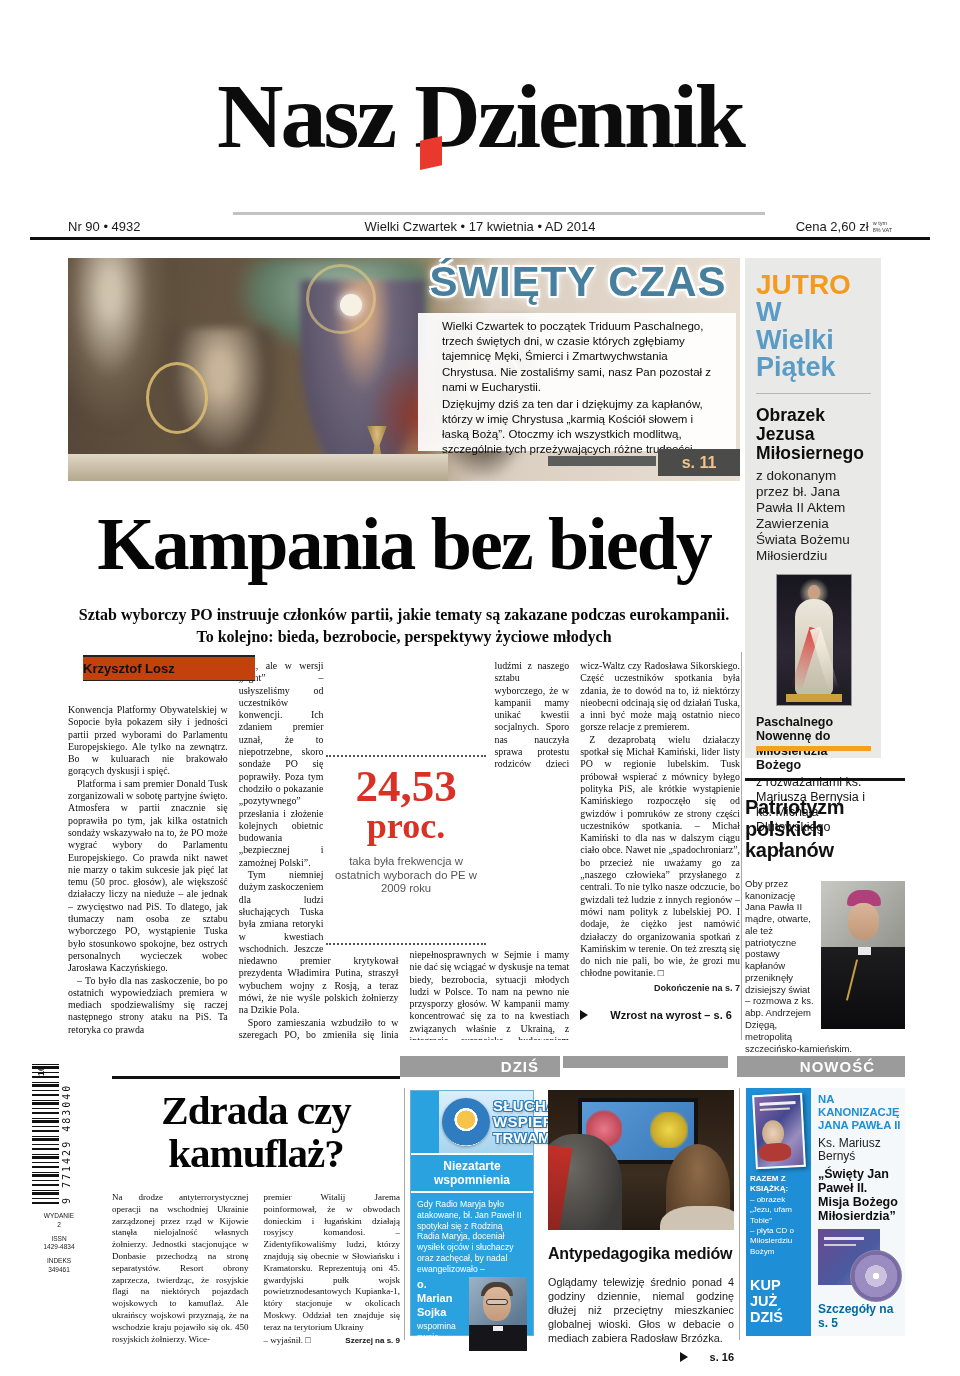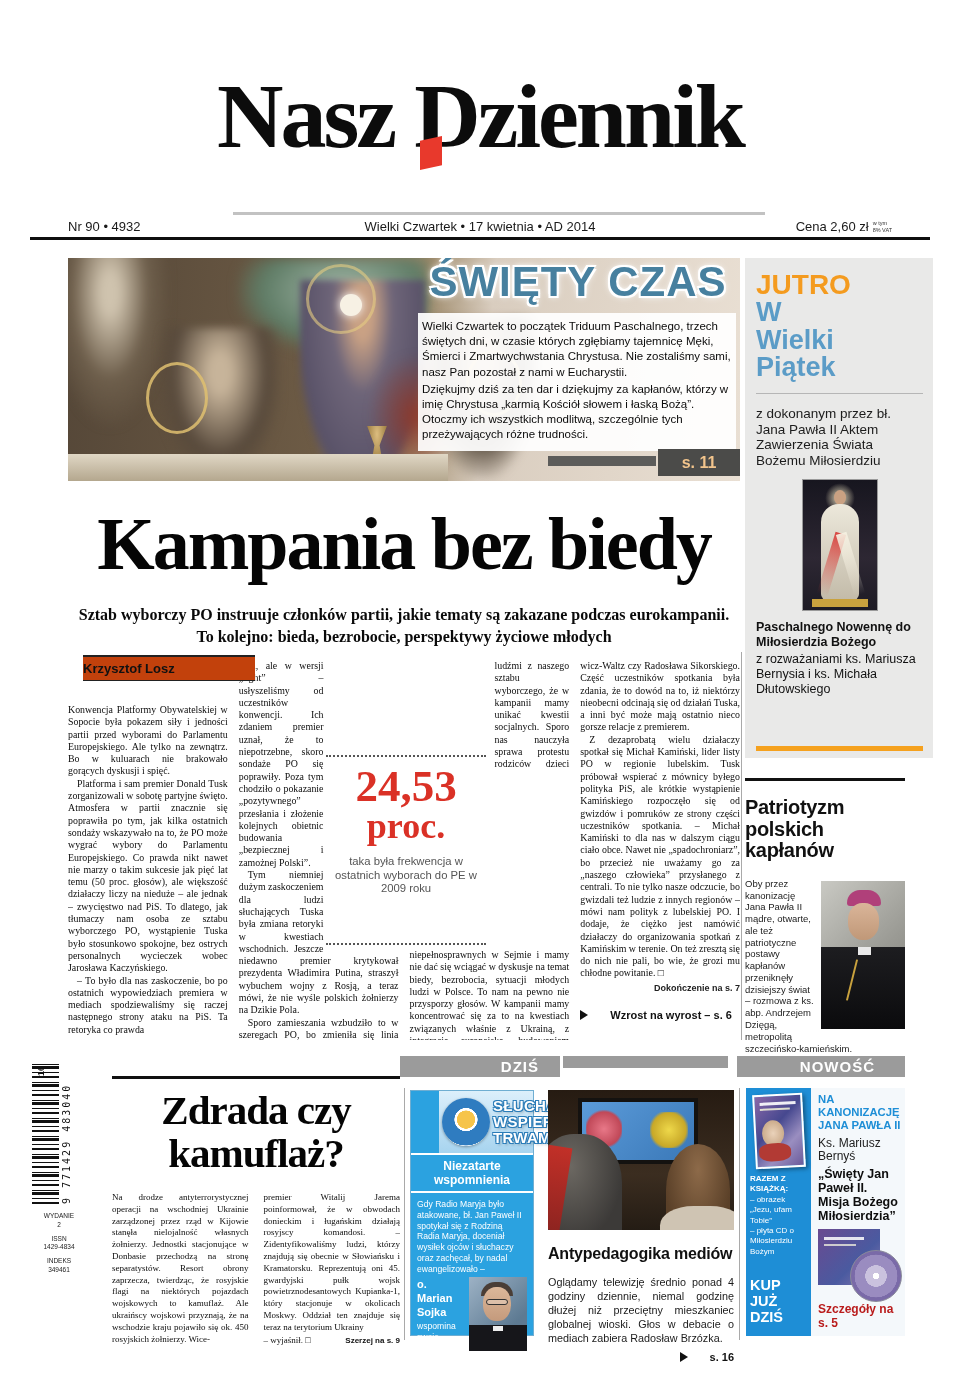--- a/index.html
+++ b/index.html
@@ -52,29 +52,29 @@
   .halo3{left:238px;top:6px;width:70px;height:70px;border-color:rgba(230,205,130,.6);}
   .host{left:272px;top:36px;width:22px;height:22px;border-radius:50%;background:#f7f1e4;box-shadow:0 0 10px #fff;}
   .chalice{left:296px;top:168px;width:26px;height:46px;
     background:radial-gradient(ellipse at 50% 18%,#dcbd7f,#8a6a30 72%);
     clip-path:polygon(12% 0,88% 0,60% 42%,78% 100%,22% 100%,40% 42%);}
   .feat-table{left:0;top:196px;width:380px;height:27px;background:linear-gradient(#e0d7c5,#b4a78e);}
   .feat-title{position:absolute;left:348px;top:2px;width:324px;text-align:center;
     font-weight:bold;font-size:42px;letter-spacing:1px;color:#47809f;line-height:1.05;
     text-shadow:0 0 5px #fff,0 0 9px #fff,2px 2px 0 #fff,-2px -2px 0 #fff,2px -2px 0 #fff,-2px 2px 0 #fff;}
   .feat-box{position:absolute;left:350px;top:55px;width:318px;height:138px;
-    background:rgba(255,255,255,.93);padding:6px 4px;font-size:11.5px;line-height:1.32;color:#0a0a0a;}
+    background:rgba(255,255,255,.93);padding:6px 24px;font-size:11.5px;line-height:1.32;color:#0a0a0a;}
   .feat-box p{margin:0;}
   .feat-box p + p{margin-top:2px;}
   .feat-strip{position:absolute;right:84px;bottom:15px;width:108px;height:10px;background:#5c5c5a;}
   .feat-page{position:absolute;right:0;bottom:5px;width:82px;height:27px;background:#4b4b49;
     color:#f2c48c;font-weight:bold;font-size:16px;display:flex;align-items:center;justify-content:center;}
 
   
-  .side-gray{position:absolute;left:745px;top:258px;width:188px;height:500px;background:#e9e9e8;
+  .side-gray{position:absolute;left:745px;top:258px;width:136px;height:500px;background:#e9e9e8;
     padding:13px 10px 0 11px;}
   .jutro{color:#f49b1f;font-size:28px;font-weight:bold;line-height:1.0;}
   .jutro2{color:#5b9cc7;font-size:27px;font-weight:bold;line-height:1.02;width:110px;}
   .side-div{height:1px;background:#b6b6b6;margin:11px 0 12px;}
   .holycard-t{font-size:17.5px;font-weight:bold;line-height:1.1;color:#0d0d0d;width:120px;}
   .holycard-x{font-size:13.5px;line-height:1.18;color:#1c1c1c;margin-top:5px;}
   .mercy{width:76px;height:132px;margin:10px auto 9px;position:relative;
     background:linear-gradient(180deg,#17161f,#2d2733 60%,#1d1b24);border:1px solid #9a9a9a;}
   .mercy div{position:absolute;}
   .mercy-halo{left:50%;top:3px;transform:translateX(-50%);width:30px;height:30px;border-radius:50%;
@@ -226,21 +226,21 @@
   .kanon{color:#1e8ed6;font-weight:bold;font-size:11.3px;line-height:1.15;}
   .now-author{font-size:12px;color:#222;margin-top:5px;line-height:1.12;width:70px;}
   .now-book-t{font-size:12.5px;font-weight:bold;color:#0d0d0d;margin-top:3px;line-height:1.12;}
   .cd{width:84px;height:76px;position:relative;margin-top:6px;}
   .cd div{position:absolute;}
   .cd-case{left:0;top:0;width:62px;height:56px;background:linear-gradient(135deg,#6a4a90,#4a5aa0 60%,#8a7ab0);}
   .cd-case-l1{left:6px;top:8px;width:40px;height:3px;background:rgba(255,255,255,.85);}
   .cd-case-l2{left:6px;top:15px;width:32px;height:2px;background:rgba(255,255,230,.7);}
   .cd-disc{right:0;bottom:0;width:52px;height:52px;border-radius:50%;border:1px solid #8a8a9a;
     background:radial-gradient(circle,#fff 0 9%,#cac2de 10% 30%,#9a8cc0 31% 60%,#7a6aa8 61% 85%,#b2aace 86%);}
-  .now-details{color:#b91c1c;font-weight:bold;font-size:12px;margin-top:auto;}
+  .now-details{color:#0369a1;font-weight:bold;font-size:12px;margin-top:auto;}
 </style>
 </head>
 <body>
 
 <div id="page" data-name="newspaper-front-page">
 
   <div class="mast-title" data-name="masthead-title">Nasz Dziennik</div>
   <div class="mast-flag" data-name="masthead-red-flag-icon"></div>
   <div class="ribbon-under" data-name="ribbon-underline"></div>
   <div class="dateline" data-name="dateline">
@@ -275,20 +275,21 @@
       <p data-name="feature-paragraph">Dziękujmy dziś za ten dar i dziękujmy za kapłanów, którzy w imię Chrystusa „karmią Kościół słowem i łaską Bożą”. Otoczmy ich wszystkich modlitwą, szczególnie tych przeżywających różne trudności.</p>
     </div>
     <div class="feat-strip" data-name="page-box-strip"></div>
     <div class="feat-page" data-name="feature-page-ref">s. 11</div>
   </div>
 
   <div class="side-gray" data-name="sidebar-tomorrow-box">
     <div class="jutro" data-name="tomorrow-label">JUTRO</div>
     <div class="jutro2" data-name="tomorrow-title">W Wielki Piątek</div>
     <div class="side-div" data-name="sidebar-divider"></div>
+    <div class="holycard-t" data-name="holycard-title">Obrazek Jezusa Miłosiernego</div>
     <div class="holycard-x" data-name="holycard-text">z dokonanym przez bł. Jana Pawła II Aktem Zawierzenia Świata Bożemu Miłosierdziu</div>
     <div class="mercy" data-name="divine-mercy-image">
       <div class="mercy-halo" data-name="halo-icon"></div>
       <div class="mercy-head" data-name="jesus-head"></div>
       <div class="mercy-robe" data-name="jesus-robe"></div>
       <div class="mercy-ray-red" data-name="red-ray-icon"></div>
       <div class="mercy-ray-pale" data-name="pale-ray-icon"></div>
       <div class="mercy-sig" data-name="mercy-banner"></div>
     </div>
     <div class="novena-b" data-name="novena-title">Paschalnego Nowennę do Miłosierdzia Bożego</div>

